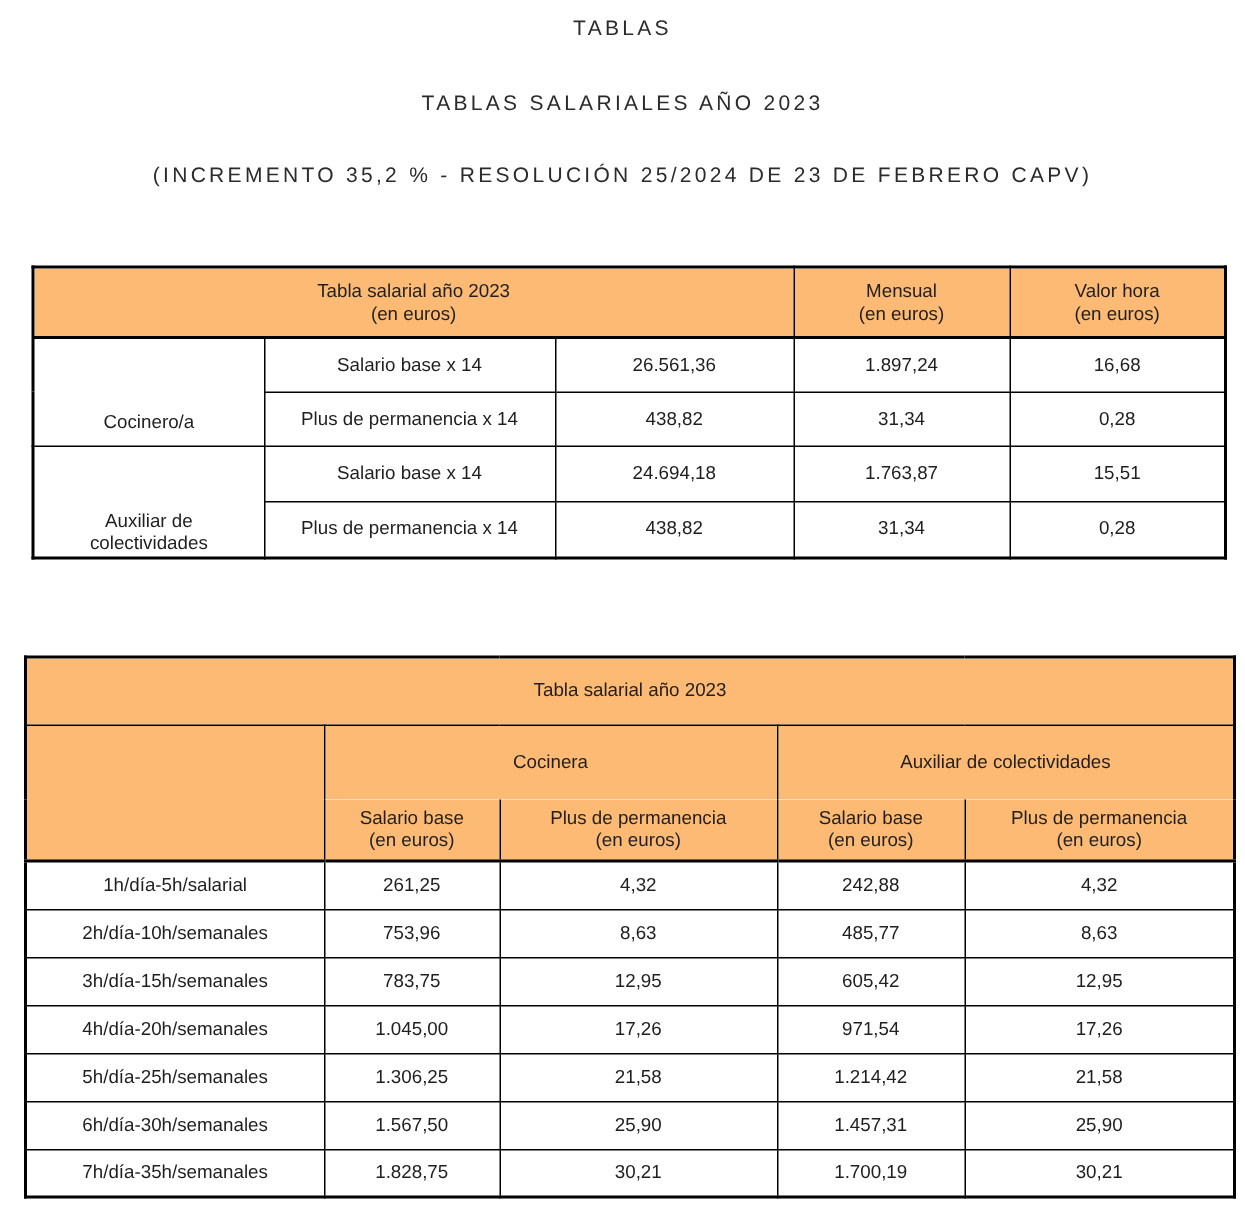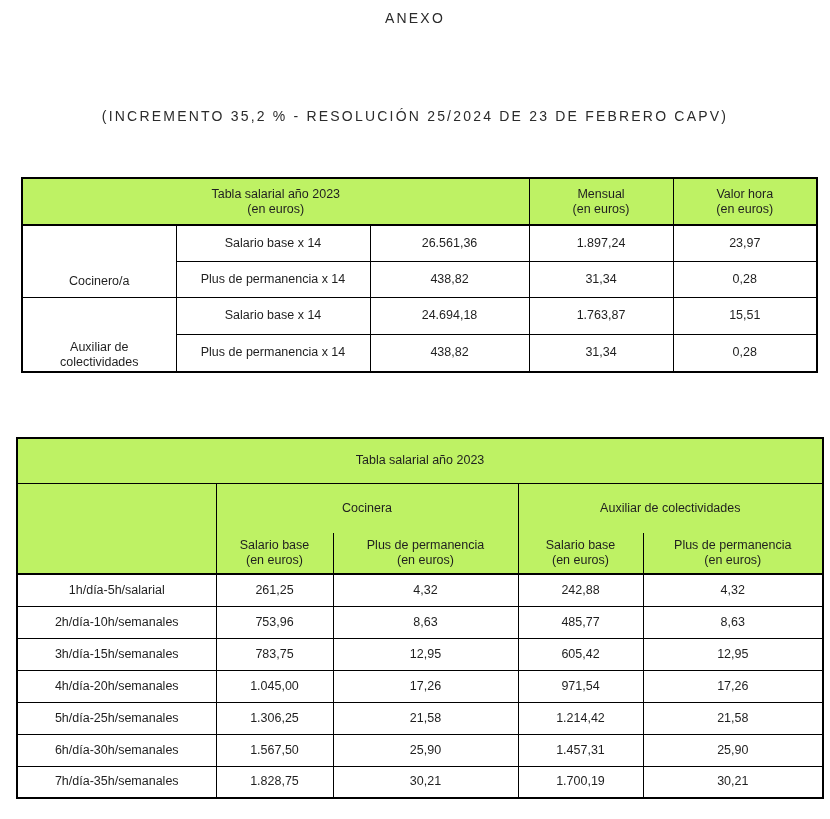--- a/index.html
+++ b/index.html
@@ -36,21 +36,21 @@
   }
   .tbl th, .tbl td {
     border: 1px solid #000000;
     text-align: center;
     vertical-align: middle;
     font-weight: normal;
     padding: 1px 2px;
     line-height: 15px;
     overflow: hidden;
   }
-  .tbl th { background: #bef264; }
+  .tbl th { background: #fdba74; }
 
   
   .tbl1 { left: 21px; top: 177px; width: 795px; border: 2px solid #000000; }
   .tbl1 tr.hdr-row { height: 47px; }
   .tbl1 tr.hdr-row th { border-bottom-width: 2px; }
   .tbl1 tr.body-row { height: 36px; }
   .occ-wrap { display: inline-block; max-width: 118px; line-height: 15px; margin-top: 41px; }
 
   
   .tbl2 { left: 16px; top: 437px; width: 806px; border: 2px solid #000000; }
@@ -60,21 +60,22 @@
   .tbl2 tr.body-row { height: 32px; }
   .tbl2 th.group-cell { border-bottom-style: hidden; }
   .tbl2 tr.sub-row th { border-bottom-width: 2px; }
   .tbl2 th.corner-cell { border-bottom-width: 2px; }
 </style>
 </head>
 <body>
 
 <div class="page">
 
-  <div class="title title-1">ANEXO</div>
+  <div class="title title-1">TABLAS</div>
+  <div class="title title-2">TABLAS SALARIALES AÑO 2023</div>
   <div class="title title-3">(INCREMENTO 35,2 % - RESOLUCIÓN 25/2024 DE 23 DE FEBRERO CAPV)</div>
 
   <table class="tbl tbl1">
     <colgroup>
       <col style="width:154px">
         <col style="width:194px">
         <col style="width:159px">
         <col style="width:144px">
         <col style="width:144px">
     </colgroup>
@@ -91,21 +92,21 @@
         <th>
           <div>Valor hora</div>
           <div>(en euros)</div>
         </th>
       </tr>
       <tr class="body-row">
         <td rowspan="2"><span class="occ-wrap">Cocinero/a</span></td>
         <td>Salario base x 14</td>
         <td>26.561,36</td>
         <td>1.897,24</td>
-        <td>23,97</td>
+        <td>16,68</td>
       </tr>
       <tr class="body-row">
         <td>Plus de permanencia x 14</td>
         <td>438,82</td>
         <td>31,34</td>
         <td>0,28</td>
       </tr>
       <tr class="body-row">
         <td rowspan="2"><span class="occ-wrap">Auxiliar de colectividades</span></td>
         <td>Salario base x 14</td>

